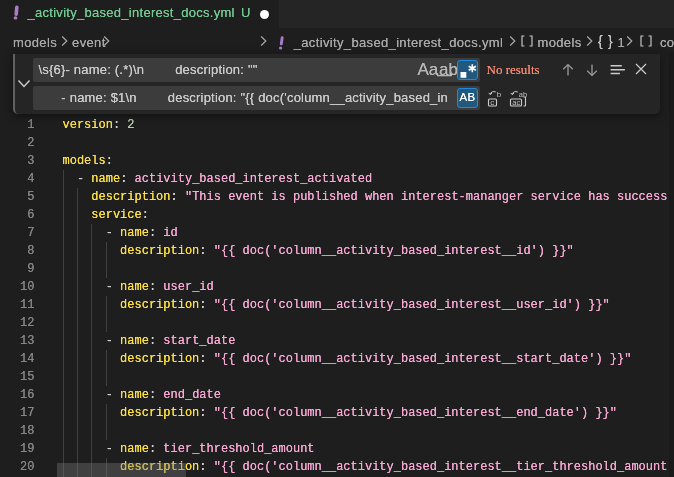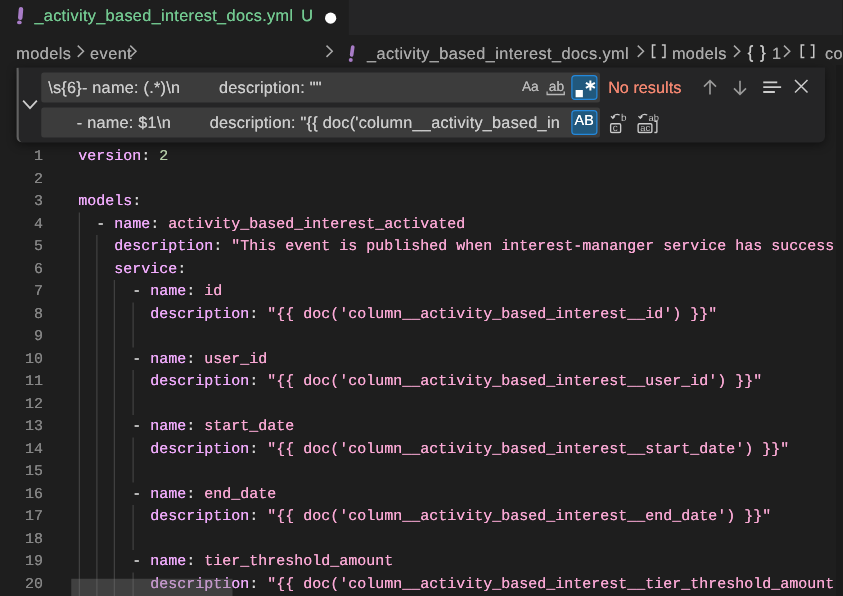--- a/index.html
+++ b/index.html
@@ -14,35 +14,35 @@
   
   #crumbs{left:0;top:28px;width:674px;height:24px;background:#1e1e1e;font-size:13px;color:#a9a9a9;}
   #crumbs span.t{top:2.5px;height:24px;line-height:24px;white-space:pre;letter-spacing:0.35px;}
   #crumbs svg.chev{top:7px;}
   #crumbs svg.sym{top:5px;}
   
   #editor{left:0;top:52px;width:674px;height:425px;background:#1e1e1e;font-family:"Liberation Mono",monospace;font-size:12px;line-height:18px;}
   .guide{width:1px;background:#404040;}
   #gutter{left:0;top:64px;width:34.5px;text-align:right;color:#858585;white-space:pre;font-family:inherit;margin:0;}
   #code{left:62.5px;top:64px;white-space:pre;color:#d4d4d4;margin:0;font-family:inherit;}
-  .k{color:#f0abfc;}
+  .k{color:#fde047;}
   .s{color:#f9a8d4;}
   .n{color:#b5cea8;}
   #hscroll{left:57px;top:410.5px;width:129px;height:15px;background:rgba(121,121,121,0.38);}
   
   #findw{left:12.5px;top:1.5px;width:645px;height:60px;font-family:"Liberation Sans",sans-serif;background:#252526;border-left:2px solid #616161;border-bottom-left-radius:5px;border-bottom-right-radius:5px;box-shadow:0 2px 8px rgba(0,0,0,0.45);}
   #findw .inp{background:#3c3c3c;border-radius:2px;height:24px;color:#cccccc;font-size:13px;line-height:24px;white-space:pre;overflow:hidden;}
   #finp{left:18.5px;top:4px;width:447px;}
   #rinp{left:18.5px;top:32px;width:447px;}
   #findw .txt{position:absolute;left:5.5px;top:0;letter-spacing:0.2px;}
   .toggle{position:absolute;width:21px;height:20px;border-radius:3px;white-space:normal;}
   .toggle svg{display:block;position:absolute;left:0;top:0;}
   .toggle.on{background:rgba(0,122,204,0.45);border:1px solid #2488db;box-sizing:border-box;}
-  .tgtext{color:#b8b8b8;font-size:11px;}
-  #nores{left:472px;top:4px;height:24px;line-height:24px;font-size:13px;color:#f48771;}
+  .tgtext{color:#b8b8b8;font-size:17px;}
+  #nores{left:472px;top:4px;height:24px;line-height:24px;font-size:13px;color:#f48771;font-family:Liberation Serif, serif;}
   .icbtn{position:absolute;}
 </style>
 </head>
 <body>
 <div class="abs" id="tabbar">
   <div class="abs" id="tab">
     <svg class="abs" style="left:12px;top:4px" width="10" height="18" viewBox="0 0 10 18">
         <path d="M4.8 3.4 L4.2 10.2" stroke="#a87cc7" stroke-width="3.6" stroke-linecap="round" fill="none"></path>
         <ellipse cx="3.5" cy="13.9" rx="1.85" ry="1.55" fill="#a87cc7"></ellipse>
       </svg>

